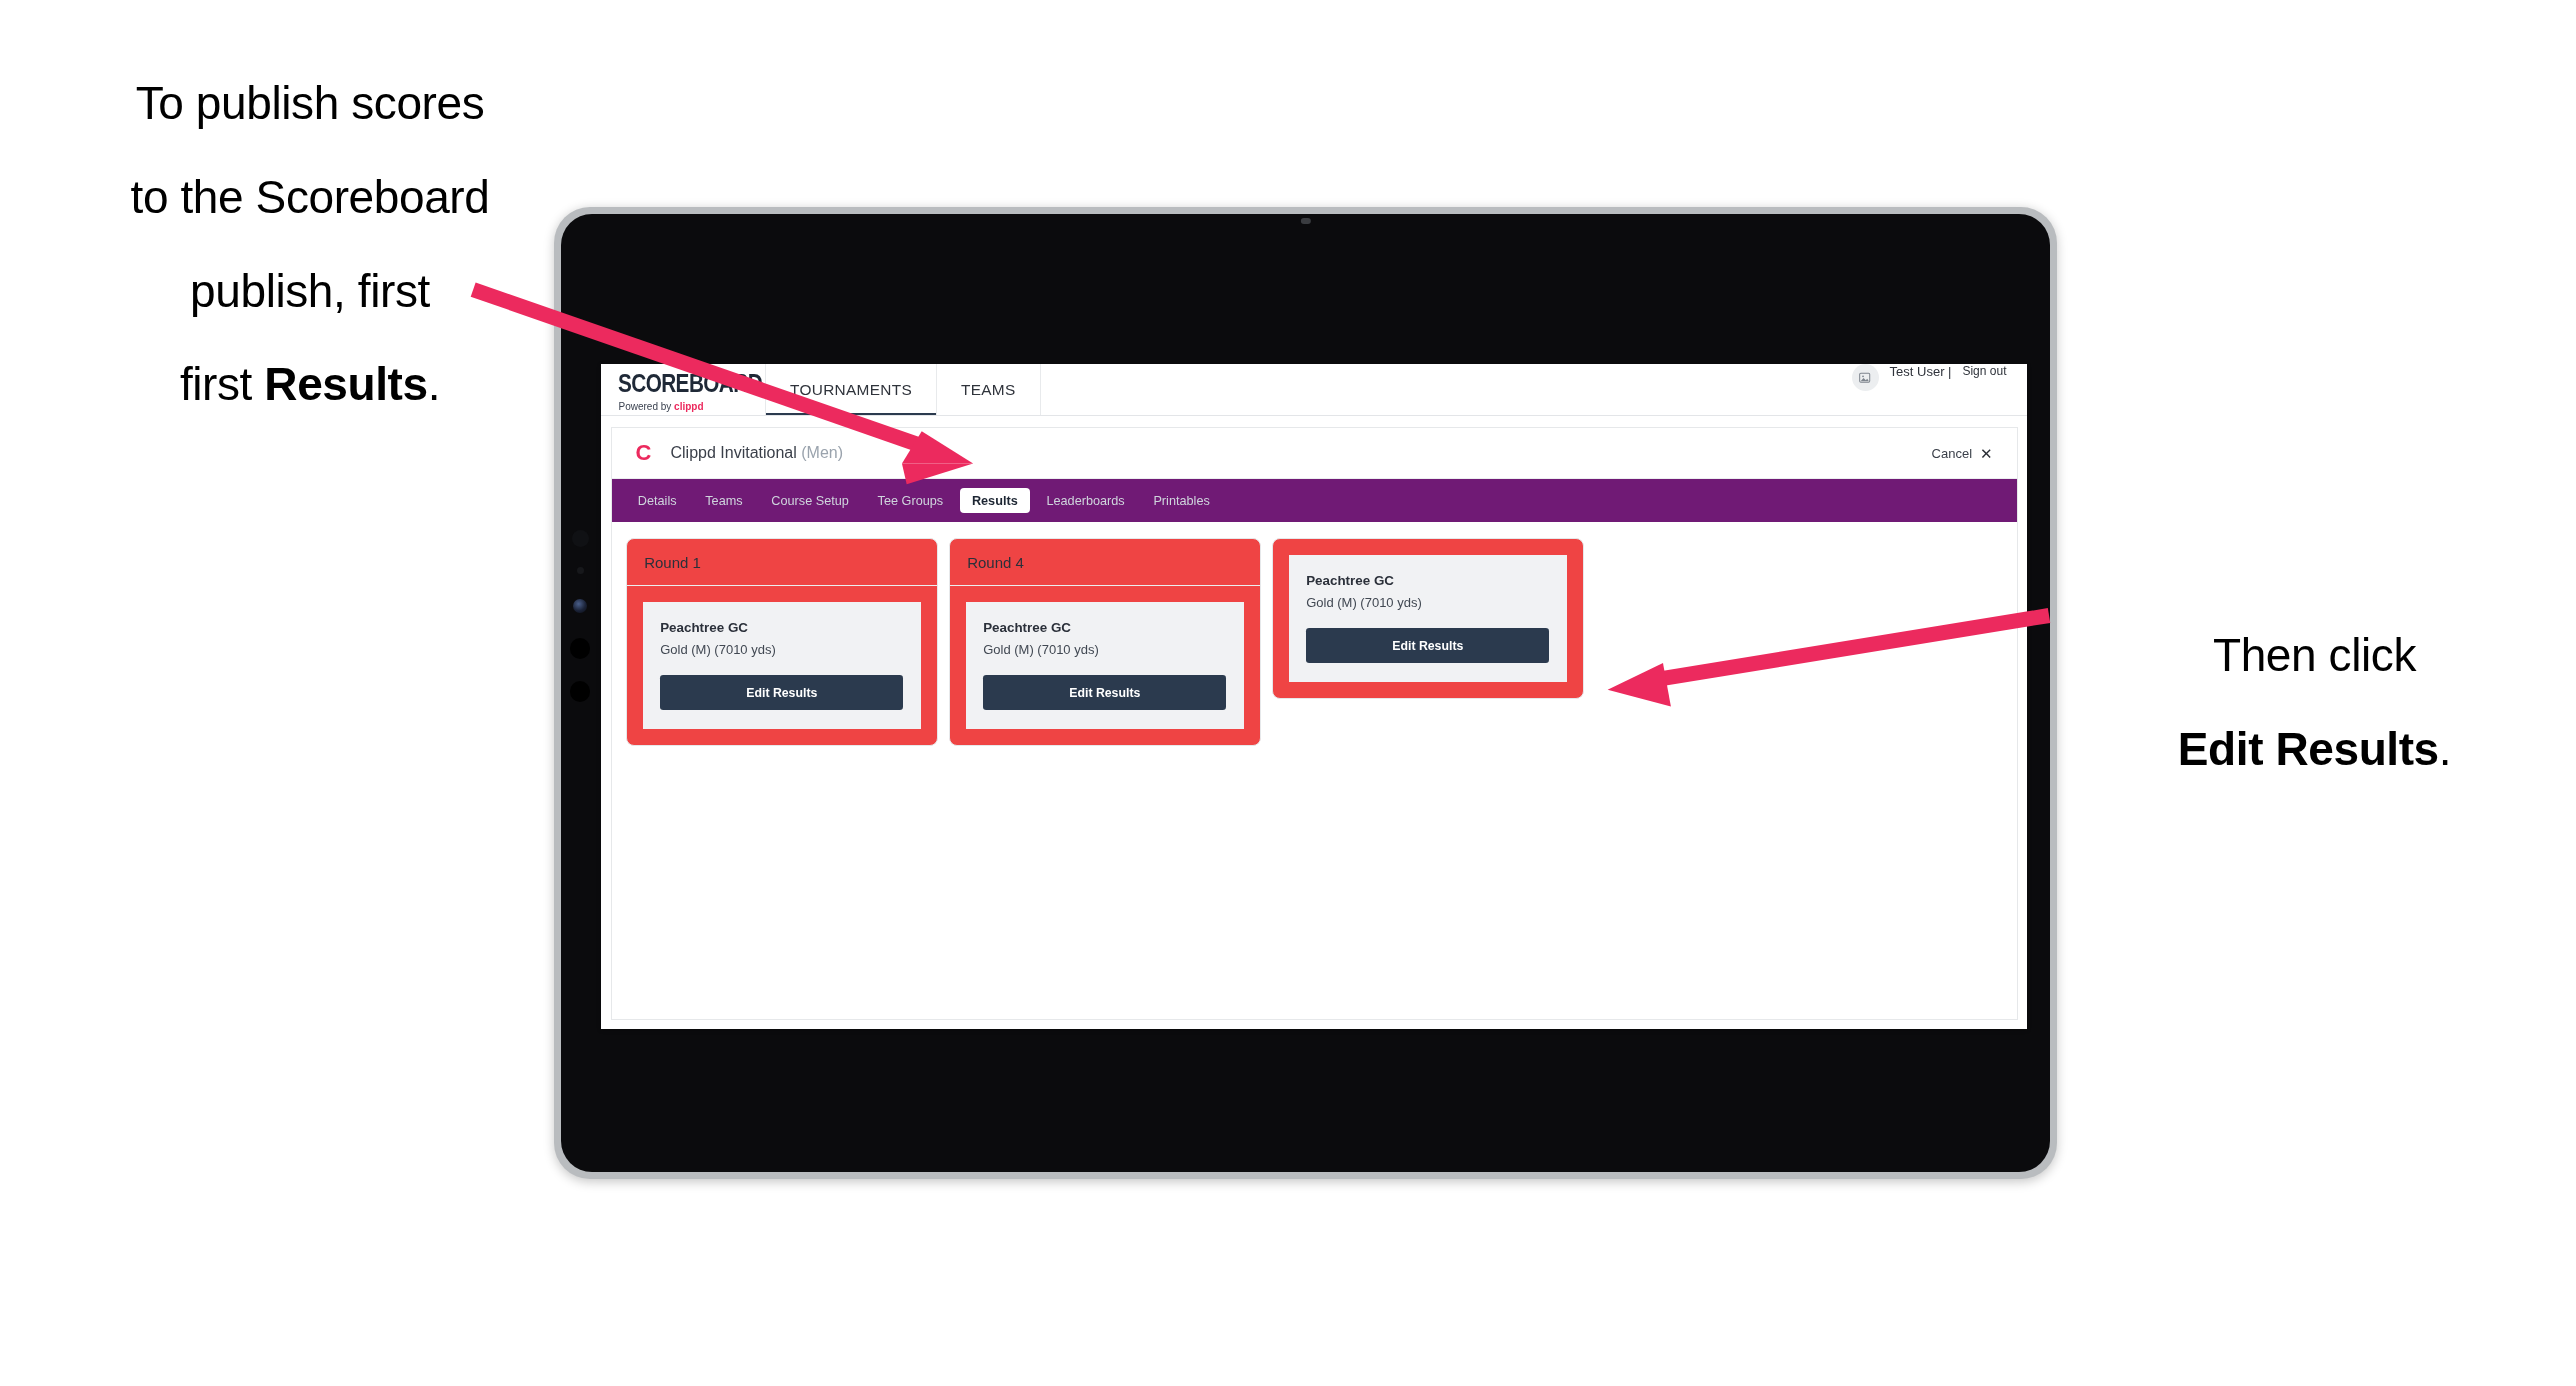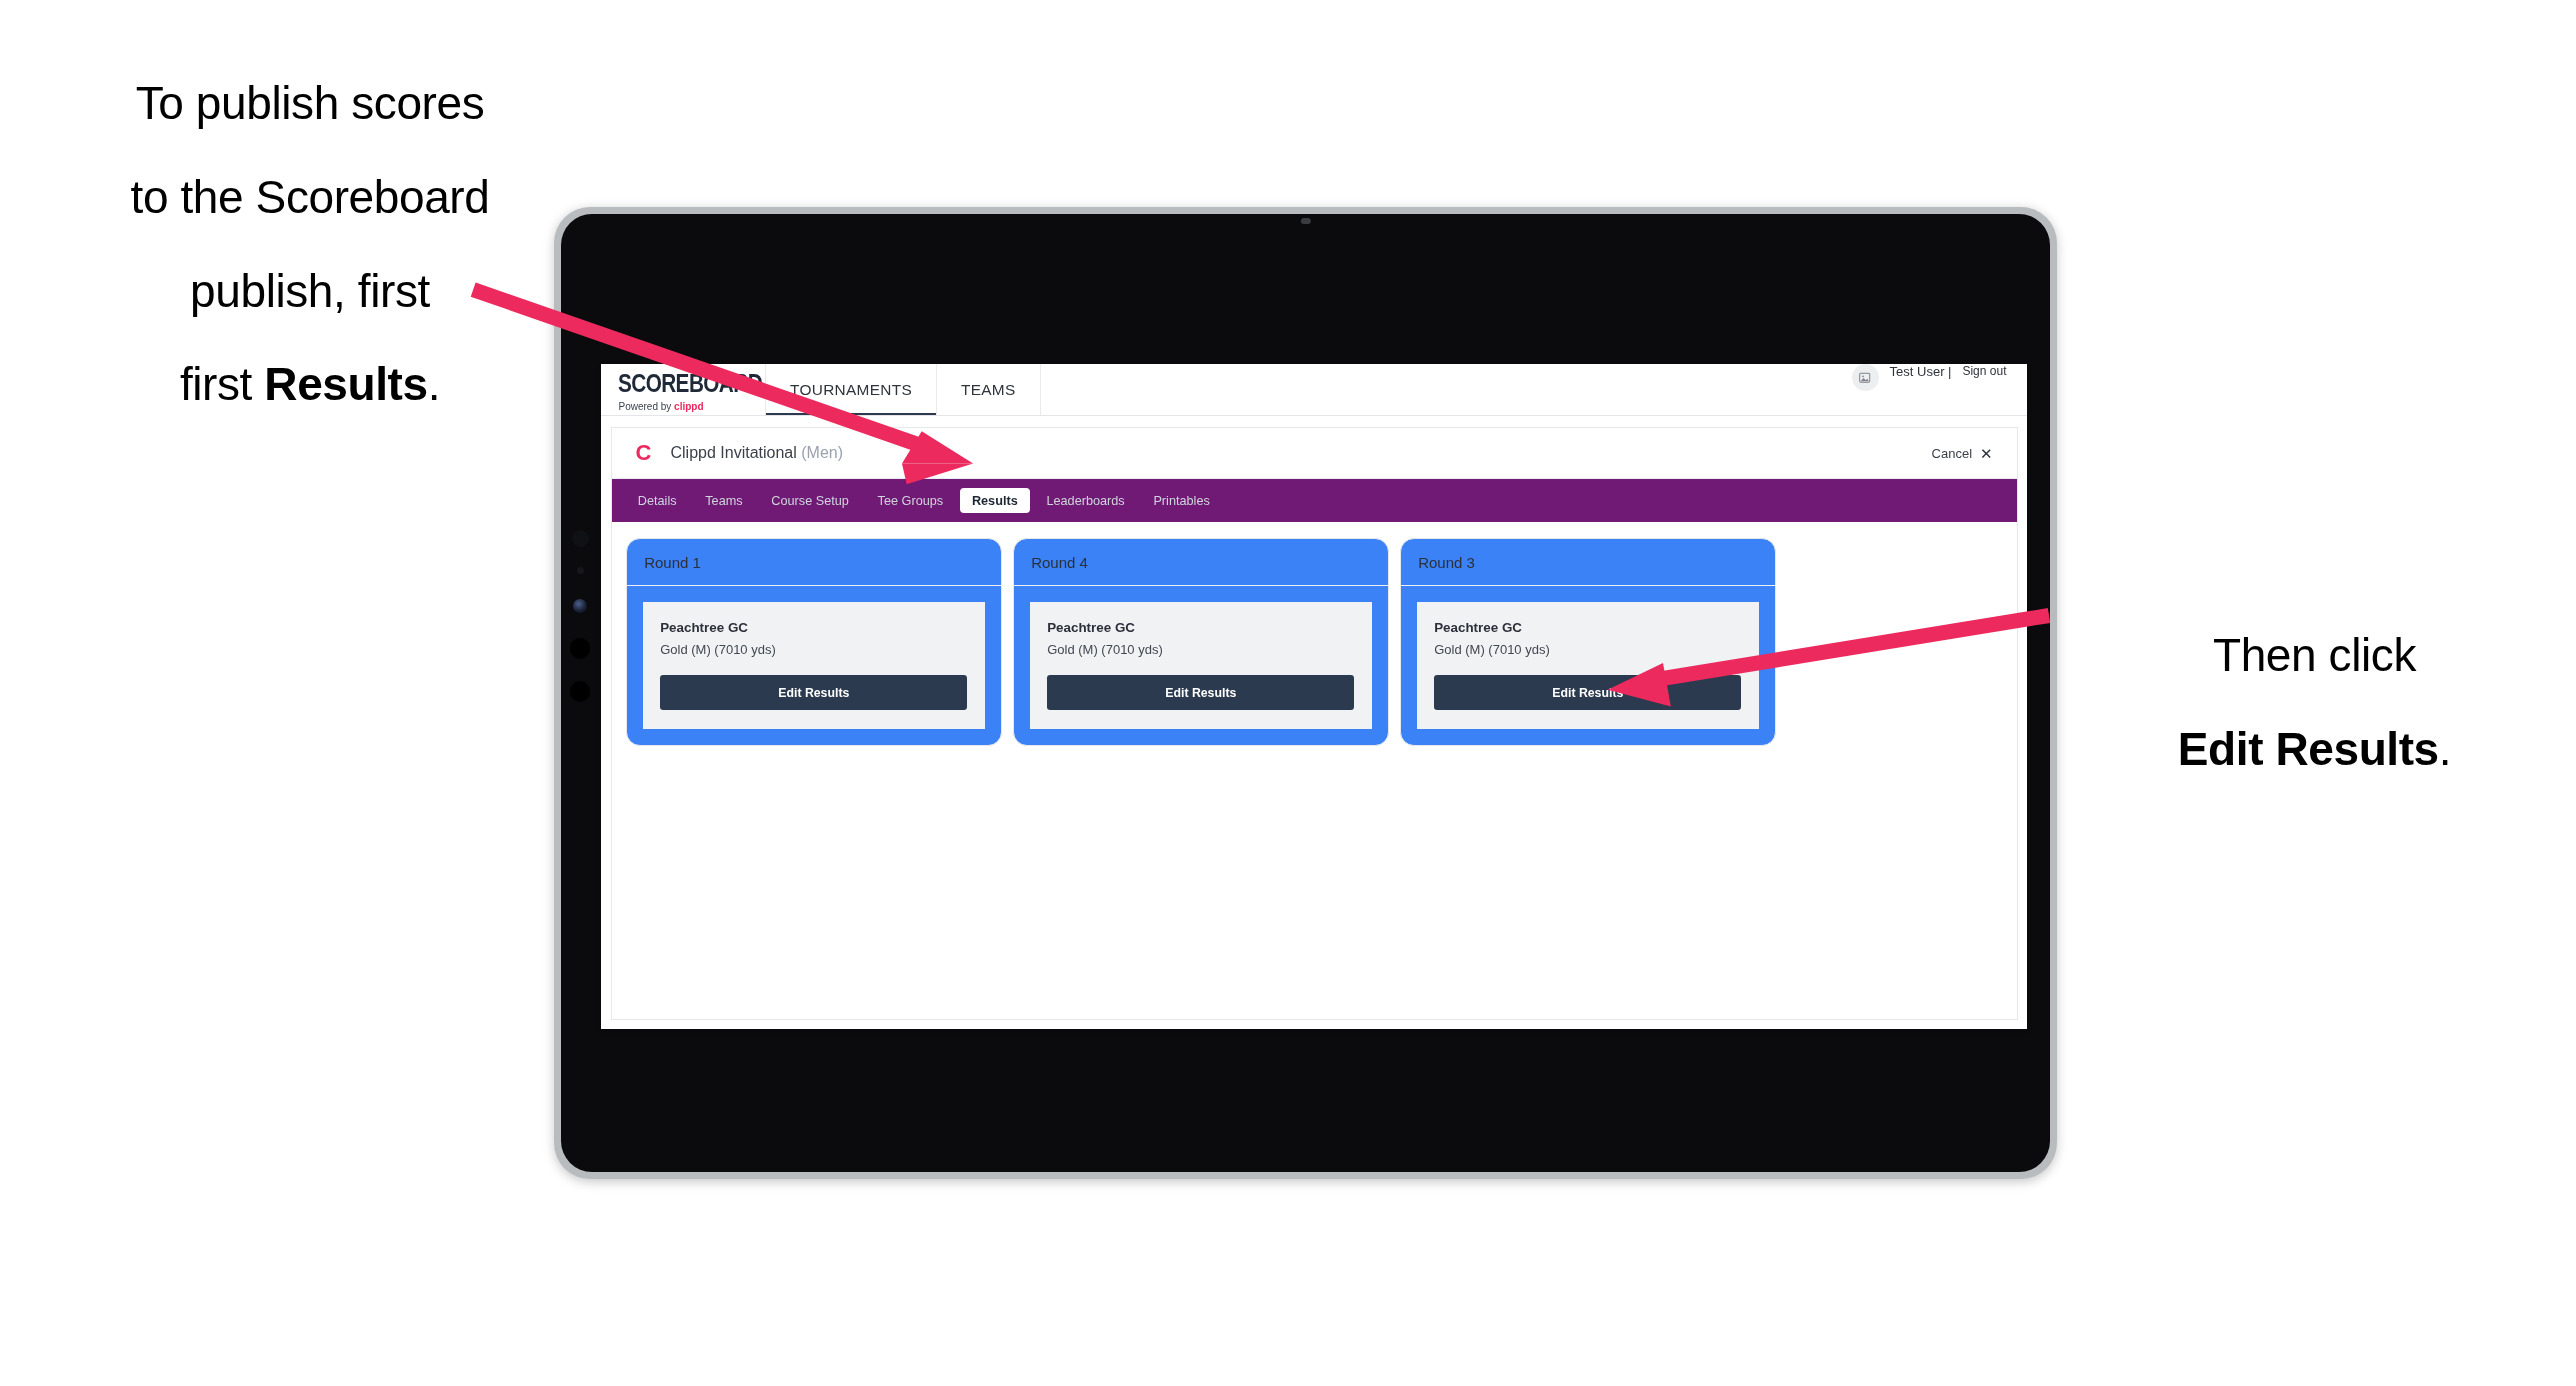--- a/index.html
+++ b/index.html
@@ -142,22 +142,22 @@
   }
   .tab {
     font-size: 12.7px; color:#cfd5dd;
     padding: 5.5px 12px; border-radius: 4px; white-space:nowrap;
   }
   .tab.active { background:#ffffff; color:#1d2633; font-weight:700; }
 
   
   #rounds { padding: 16px 14.2px; display:flex; gap: 11px; align-items:flex-start; }
   .round-card {
-    width: 376px; border: 0.8px solid #e6e8ea; background:#3b82f6;
-    border-radius: 14px; overflow:hidden;
+    width: 312px; border: 0.8px solid #e6e8ea; background:#ef4444;
+    border-radius: 8px; overflow:hidden;
   }
   .round-head {
     height: 47px; display:flex; align-items:center; padding: 0 17.4px;
     border-bottom: 0.8px solid #eceef0;
     font-size: 15px; color:#2b303a; font-weight:400;
   }
   .round-body { padding: 16px; }
   .course-panel { background:#f1f2f4; padding: 17.4px 17.4px 19px 17.4px; }
   .course-name { font-size: 13.4px; font-weight: 700; color:#2b303a; line-height:1.3; }
   .course-tee  { font-size: 13px; color:#414852; margin-top: 5.5px; line-height:1.3; }
@@ -262,21 +262,20 @@
               <div class="round-body">
                 <div class="course-panel">
                   <div class="course-name">Peachtree GC</div>
                   <div class="course-tee">Gold (M) (7010 yds)</div>
                   <button class="edit-btn">Edit Results</button>
                 </div>
               </div>
             </div>
 
             <div class="round-card">
-              <div class="round-head">Round 3</div>
               <div class="round-body">
                 <div class="course-panel">
                   <div class="course-name">Peachtree GC</div>
                   <div class="course-tee">Gold (M) (7010 yds)</div>
                   <button class="edit-btn">Edit Results</button>
                 </div>
               </div>
             </div>
 
           </div>

